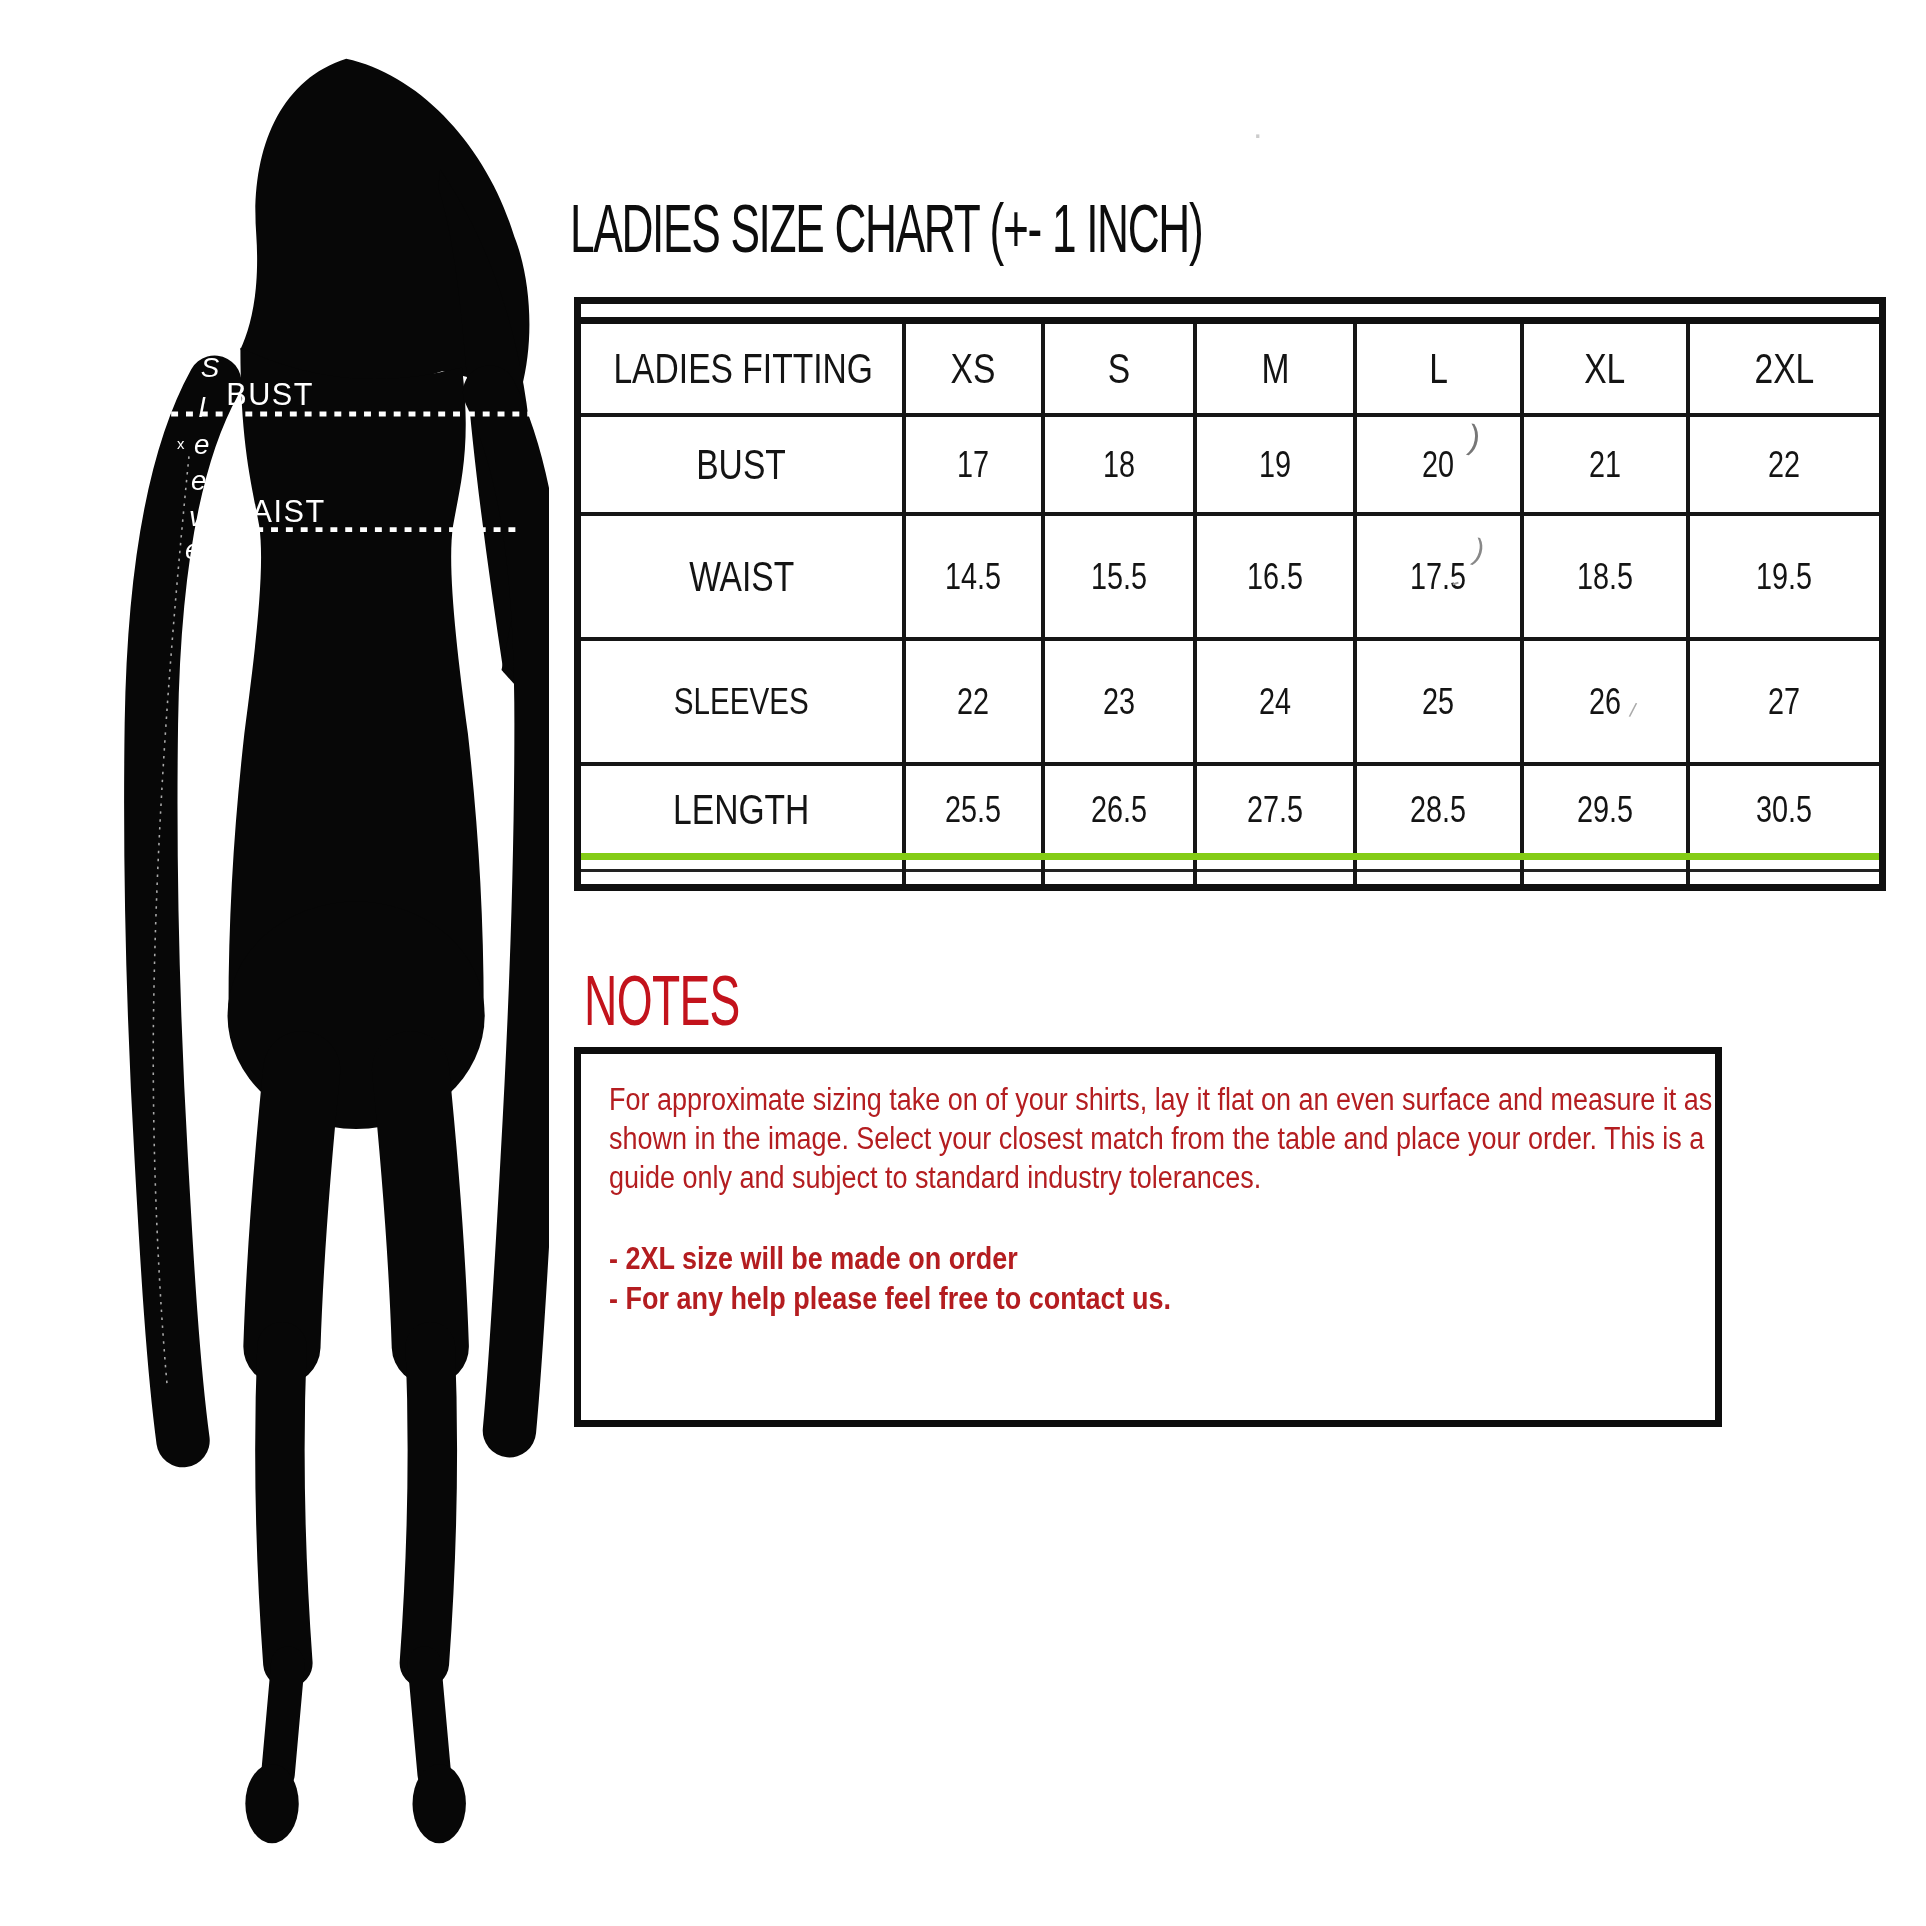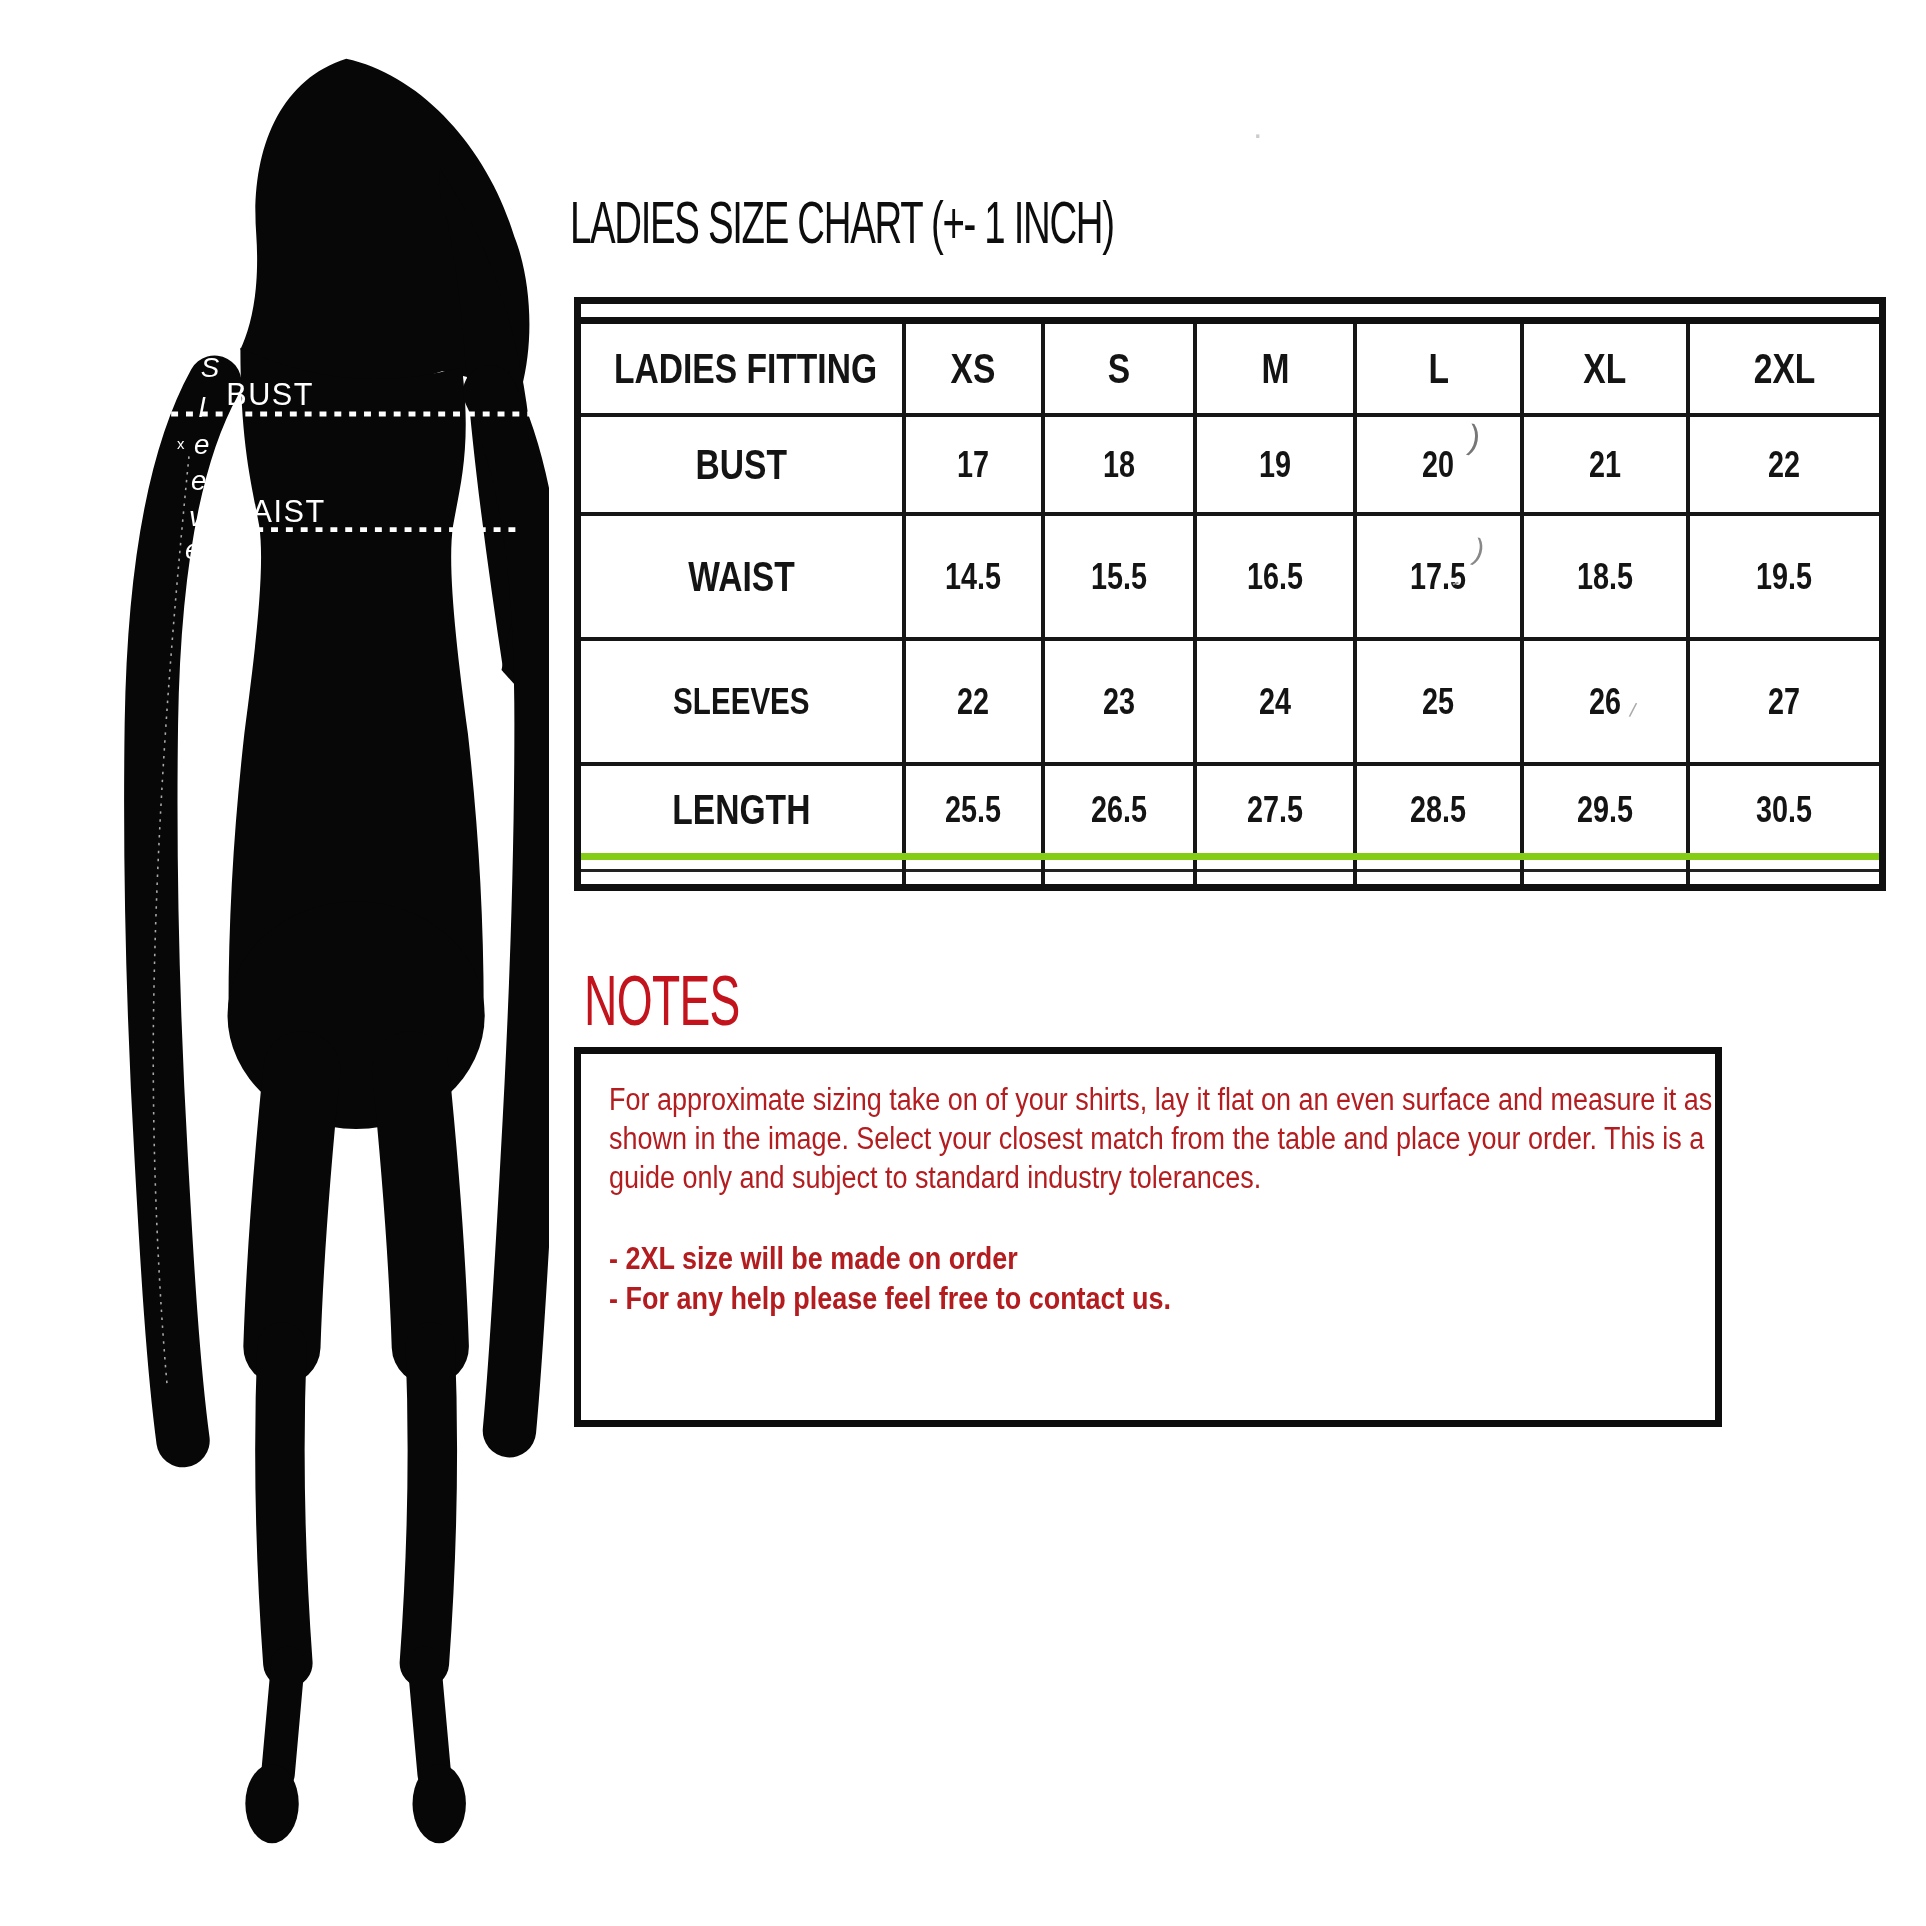--- a/index.html
+++ b/index.html
@@ -5,29 +5,29 @@
   html,body{margin:0;padding:0;background:#fff;}
   #page{position:relative;width:1927px;height:1927px;background:#ffffff;overflow:hidden;
         font-family:"Liberation Sans",sans-serif;color:#111;}
 
   
   .sqL{display:inline-block;transform:scaleX(.65);transform-origin:left center;white-space:nowrap;}
   .sqC{display:inline-block;transform:scaleX(.80);transform-origin:center center;white-space:nowrap;}
   .sqN{display:inline-block;transform:scaleX(.87);transform-origin:left center;white-space:nowrap;}
 
   
-  #title{position:absolute;left:570px;top:194px;font-size:59px;line-height:1;
+  #title{position:absolute;left:570px;top:194px;font-size:68px;line-height:1;
          letter-spacing:-2px;color:#0d0d0d;}
 
   
   #tableFrame{position:absolute;left:574px;top:297px;width:1312px;
               border:7px solid #101010;padding:13px 0 0 0;background:#fff;box-sizing:border-box;}
   #sizeTable{width:100%;border-collapse:collapse;border-top:7px solid #101010;table-layout:fixed;}
   #sizeTable td,#sizeTable th{border:4px solid #161616;text-align:center;vertical-align:middle;
-              padding:0;font-weight:700;color:#141414;}
+              padding:0;font-weight:400;color:#141414;}
   #sizeTable td:first-child,#sizeTable th:first-child{border-left:0;}
   #sizeTable td:last-child,#sizeTable th:last-child{border-right:0;}
   #sizeTable tr.hdr th{height:89px;font-size:42px;border-top:0;}
   #sizeTable tr.r-bust td{height:95px;}
   #sizeTable tr.r-waist td{height:121px;}
   #sizeTable tr.r-sleeves td{height:121px;}
   #sizeTable tr.r-length td{height:87px;border-bottom:7px solid #84cc16;}
   #sizeTable td.lbl{font-size:42px;}
   #sizeTable tr.r-sleeves td.lbl{font-size:37px;}
   #sizeTable td.val{font-size:36px;}

